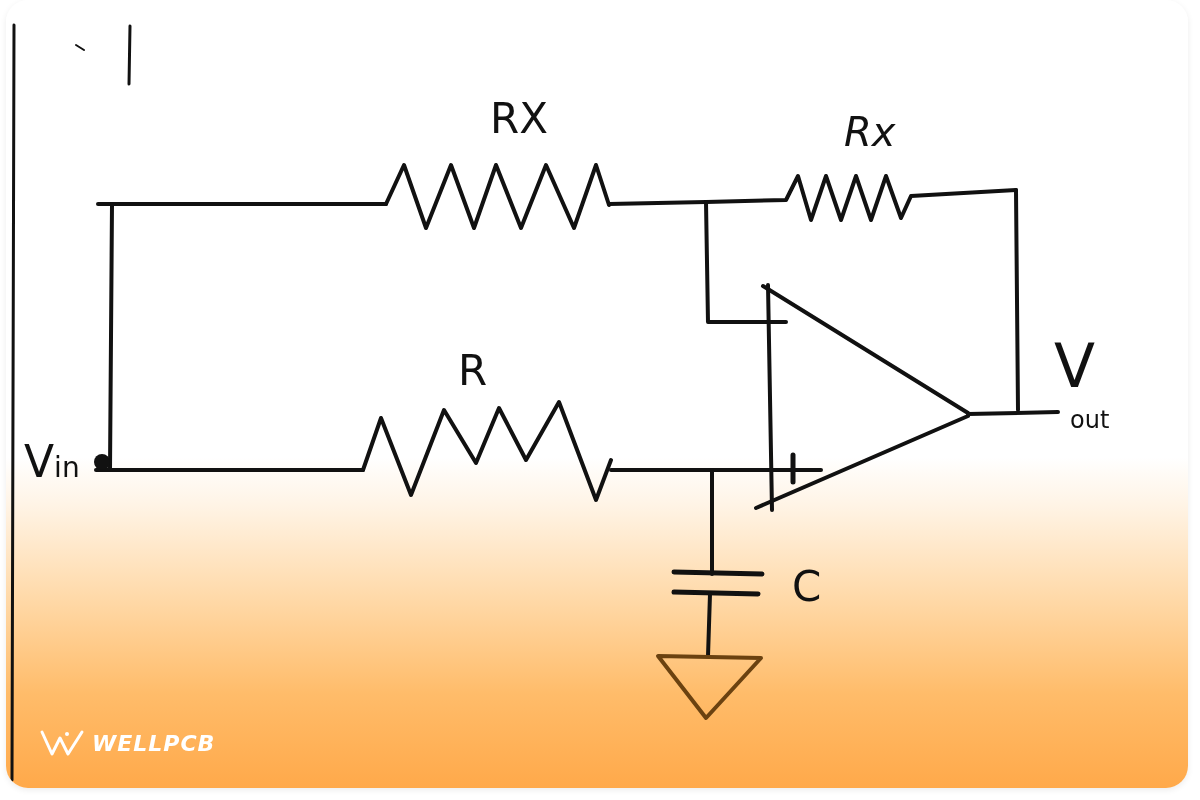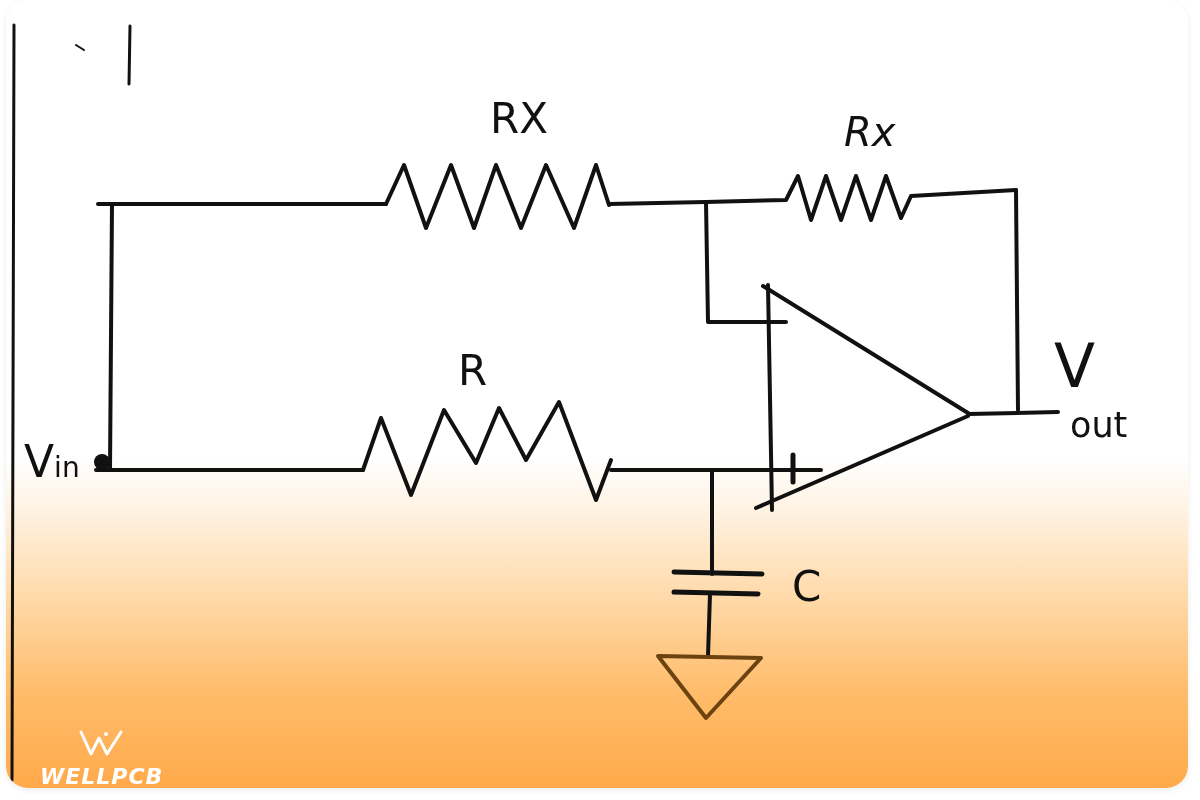--- a/index.html
+++ b/index.html
@@ -9,21 +9,21 @@
     border-radius: 22px; overflow: hidden;
     background: linear-gradient(to bottom, #ffffff 0%, #ffffff 58%, #fff4e6 64%, #ffd9a8 76%, #ffbc6a 88%, #ffa94a 100%);
     box-shadow: 0 2px 6px rgba(0,0,0,0.08);
   }
   svg.circuit { position: absolute; left: 0; top: 0; }
   .lbl {
     position: absolute; font-family: "DejaVu Sans", sans-serif; color: #111;
     font-weight: normal; line-height: 1;
   }
   .logo {
-    position: absolute; left: 34px; top: 728px; display: flex; align-items: center; gap: 6px; flex-direction: column;
+    position: absolute; left: 34px; top: 728px; display: flex; align-items: center; gap: 6px;
   }
   .logo-text {
     font-family: "DejaVu Sans", sans-serif; font-weight: bold; font-style: italic;
     color: #ffffff; font-size: 22px; letter-spacing: 1px;
   }
 </style>
 </head>
 <body>
 
 <div class="card">
@@ -70,21 +70,21 @@
 
   <div class="lbl" style="left:484px; top:98px; font-size:42px;">RX</div>
   <div class="lbl" style="left:838px; top:112px; font-size:40px; font-style:italic;">Rx</div>
   <div class="lbl" style="left:452px; top:350px; font-size:42px;">R</div>
   <div class="lbl" style="left:786px; top:566px; font-size:42px;">C</div>
 
   <div class="lbl" style="left:18px; top:440px; font-size:44px;">
     <span>V</span><span style="font-size:28px;margin-top:42px;">in</span>
   </div>
   <div class="lbl" style="left:1048px; top:336px; font-size:60px;">V</div>
-  <div class="lbl" style="left:1064px; top:408px; font-size:35px;">out</div>
+  <div class="lbl" style="left:1064px; top:408px; font-size:24px;">out</div>
 
   <div class="logo">
     <svg width="46" height="30" viewBox="0 0 46 30" fill="none" stroke="#fff" stroke-width="3" stroke-linejoin="round" stroke-linecap="round">
       <polyline points="2,4 12,26 20,10 28,26 42,4"></polyline>
       <circle cx="27" cy="6" r="2" fill="#fff" stroke="none"></circle>
     </svg>
     <span class="logo-text">WELLPCB</span>
   </div>
 </div>
 

